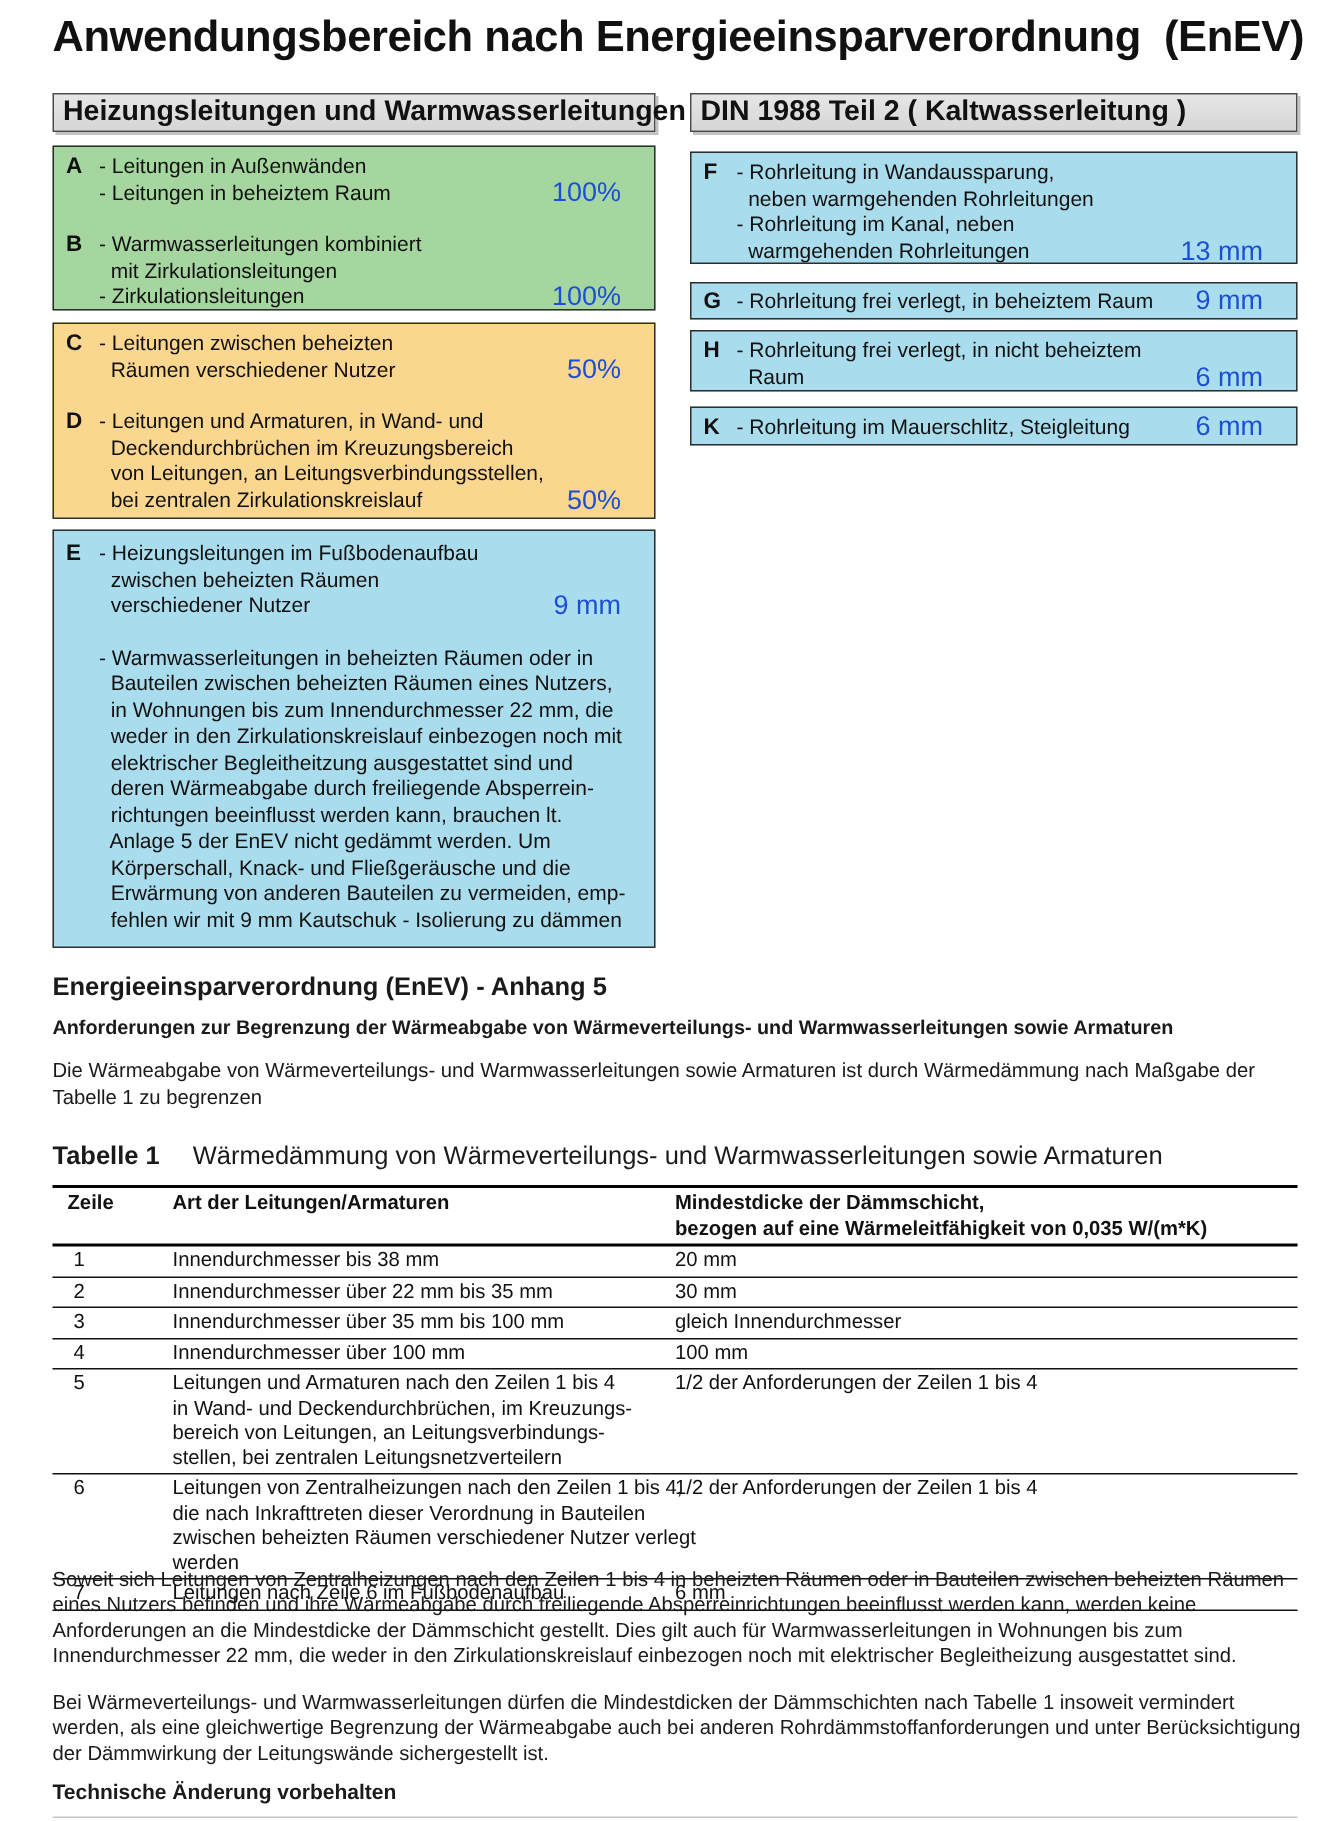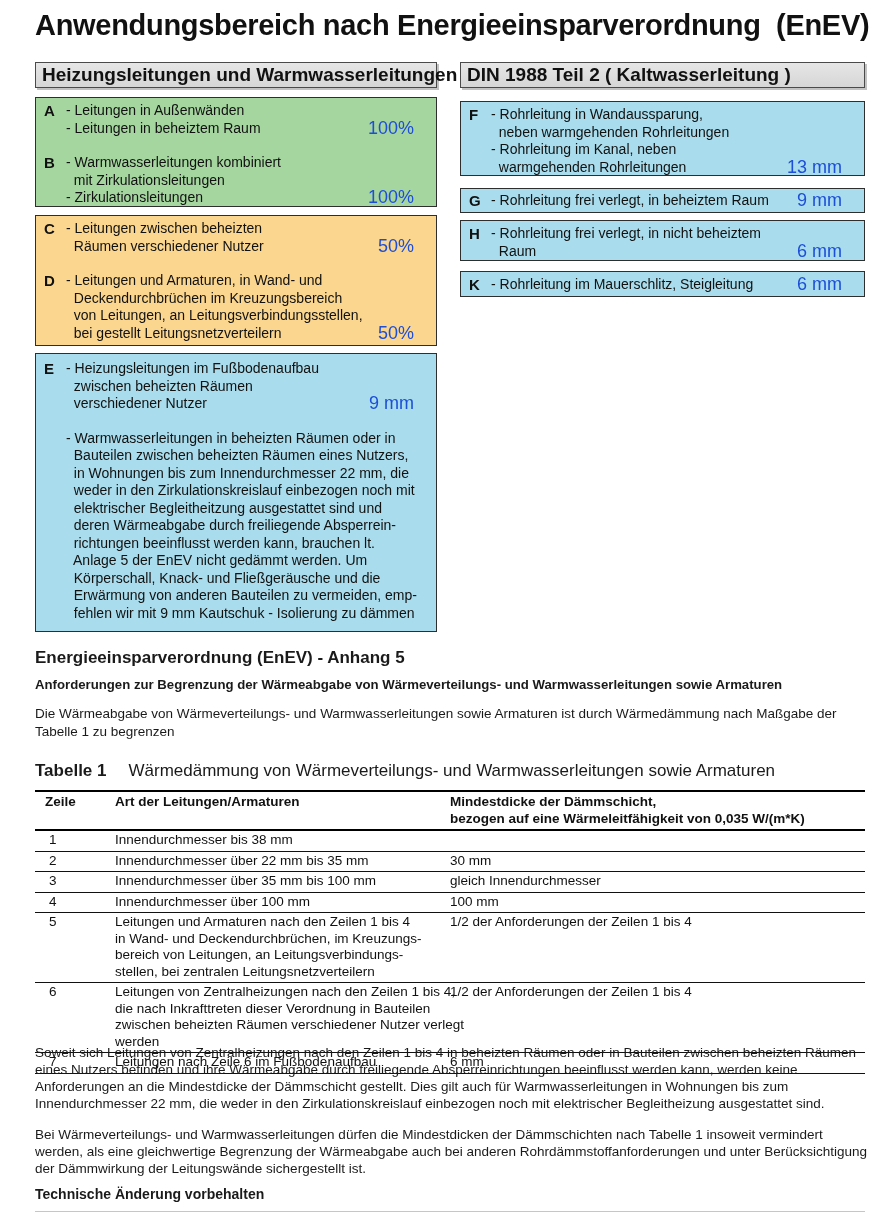--- a/index.html
+++ b/index.html
@@ -136,21 +136,21 @@
       <span class="letter">C</span>
       <div class="etext">- Leitungen zwischen beheizten
   Räumen verschiedener Nutzer</div>
       <span class="evalue">50%</span>
     </div>
     <div class="entry">
       <span class="letter">D</span>
       <div class="etext">- Leitungen und Armaturen, in Wand- und
   Deckendurchbrüchen im Kreuzungsbereich
   von Leitungen, an Leitungsverbindungsstellen,
-  bei gestellt Leitungsnetzverteilern</div>
+  bei zentralen Zirkulationskreislauf</div>
       <span class="evalue">50%</span>
     </div>
   </div>
 
   <div class="abs cbox box-blue-e" style="background: rgb(169, 220, 236);">
     <div class="entry">
       <span class="letter">E</span>
       <div class="etext">- Heizungsleitungen im Fußbodenaufbau
   zwischen beheizten Räumen
   verschiedener Nutzer</div>
@@ -219,20 +219,21 @@
   <div class="abs tbl">
     <div class="t-row t-head">
       <div class="t-cell c1">Zeile</div>
       <div class="t-cell">Art der Leitungen/Armaturen</div>
       <div class="t-cell">Mindestdicke der Dämmschicht,
 bezogen auf eine Wärmeleitfähigkeit von 0,035 W/(m*K)</div>
     </div>
     <div class="t-row">
       <div class="t-cell c1">1</div>
       <div class="t-cell">Innendurchmesser bis 38 mm</div>
+      <div class="t-cell">20 mm</div>
     </div>
     <div class="t-row">
       <div class="t-cell c1">2</div>
       <div class="t-cell">Innendurchmesser über 22 mm bis 35 mm</div>
       <div class="t-cell">30 mm</div>
     </div>
     <div class="t-row">
       <div class="t-cell c1">3</div>
       <div class="t-cell">Innendurchmesser über 35 mm bis 100 mm</div>
       <div class="t-cell">gleich Innendurchmesser</div>

